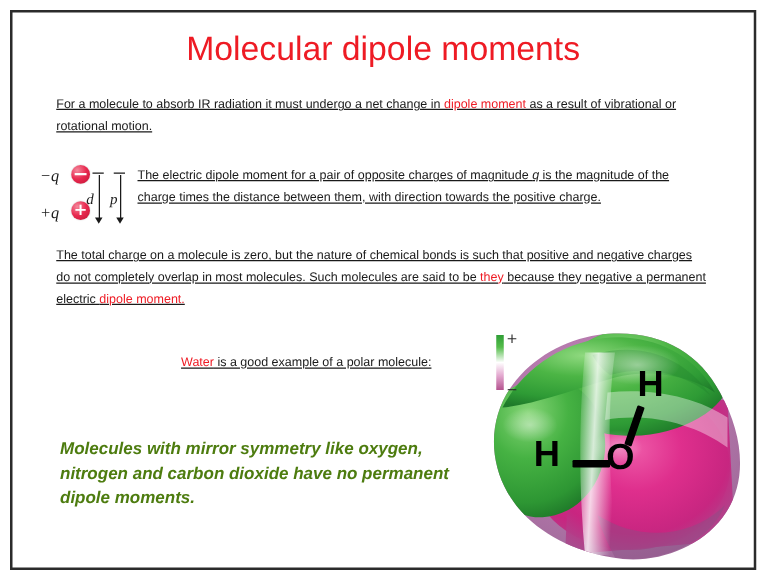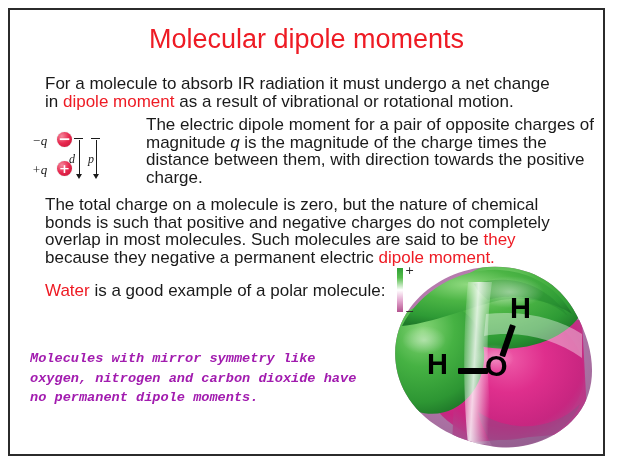--- a/index.html
+++ b/index.html
@@ -35,44 +35,44 @@
     text-align: center;
     font-size: 27px;
     color: #ee1b24;
     letter-spacing: 0px;
     white-space: nowrap;
   }
 
   
   .para {
     position: absolute;
-    font-size: 17px;
+    font-size: 10px;
     line-height: 17.6px;
     color: #1a1a1a;
     text-align: left;
+    text-decoration: underline;
   }
   .red { color: #ee1b24; }
   .ital { font-style: italic; }
 
   #p-intro { left: 35px; top: 65px; width: 522px; }
-  #p-dipoledef { left: 100px; top: 106px; width: 455px; margin-left: 36px; }
+  #p-dipoledef { left: 100px; top: 122px; width: 455px; }
   #p-total { left: 35px; top: 186px; width: 520px; }
-  #p-water { left: 35px; top: 272px; width: 400px; }
+  #p-water { left: 35px; top: 272px; width: 400px; text-align: center; }
 
   #p-blue {
     position: absolute;
-    left: 20px;
+    left: 38px;
     top: 339px;
     width: 330px;
     font-size: 13.6px;
     line-height: 19.5px;
-    color: #a21caf;
+    color: #4d7c0f;
     font-style: italic;
     font-weight: bold;
-    font-family: Liberation Mono, monospace;
   }
 
   
   #dipole-figure {
     position: absolute;
     left: 22px;
     top: 118px;
     width: 72px;
     height: 58px;
   }

